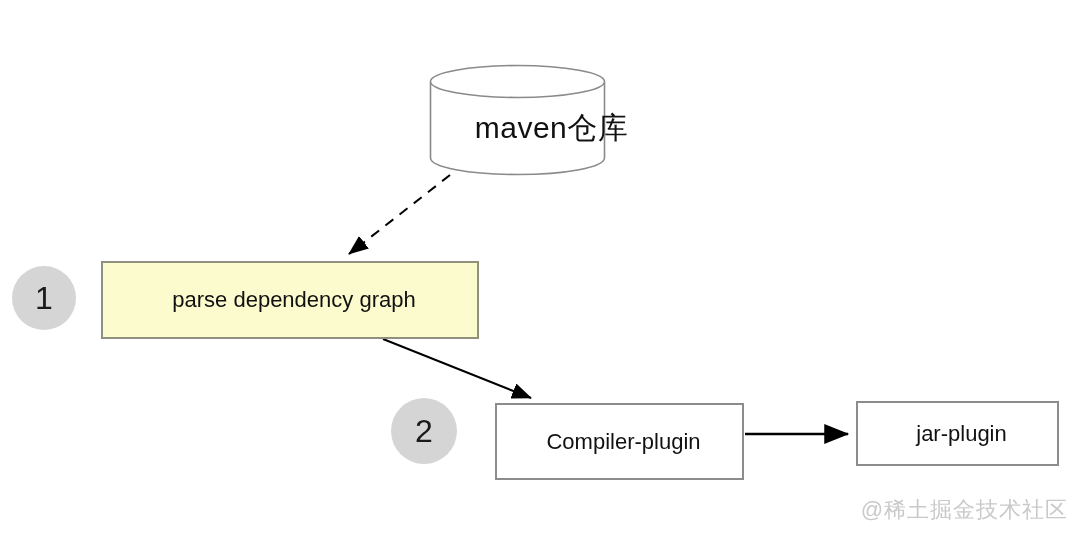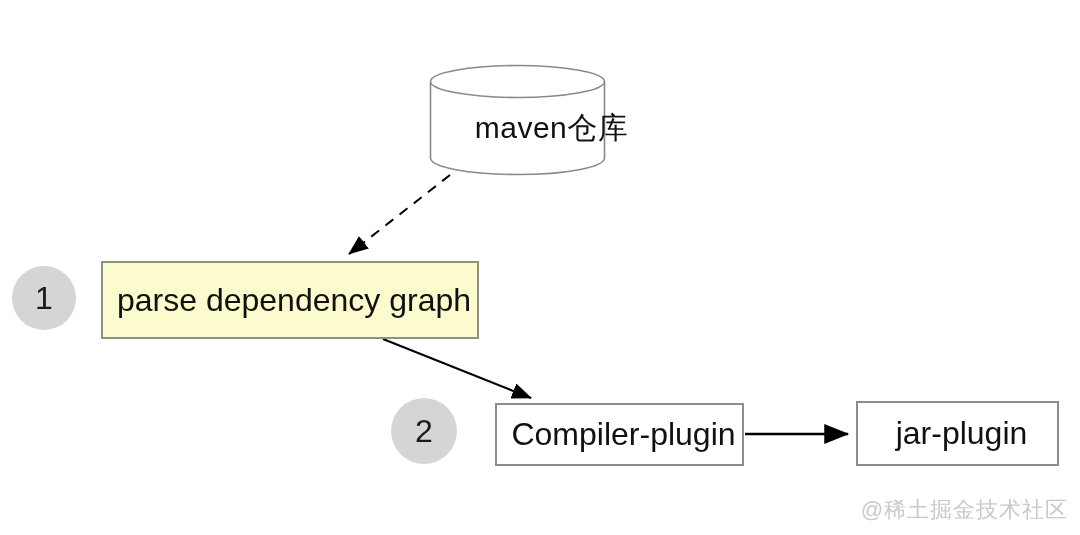--- a/index.html
+++ b/index.html
@@ -31,30 +31,30 @@
   
   .arrows { left: 0; top: 0; width: 1080px; height: 535px; pointer-events: none; }
 
   
   .node {
     box-sizing: border-box;
     display: flex; align-items: center; justify-content: center;
     border: 2px solid #8c8c8c;
     background: #ffffff;
     color: #111111;
-    font-size: 32px;
+    font-size: 22px;
     white-space: nowrap;
     padding-left: 8px;
   }
   .node-parse {
     left: 101px; top: 261px; width: 378px; height: 78px;
     background: #fbfbce;
     border-color: #90907e;
   }
-  .node-compiler { left: 495px; top: 403px; width: 249px; height: 63px; }
+  .node-compiler { left: 495px; top: 403px; width: 249px; height: 77px; }
   .node-jar { left: 856px; top: 401px; width: 203px; height: 65px; justify-content: center; }
 
   
   .badge {
     border-radius: 50%;
     background: #d5d5d5;
     display: flex; align-items: center; justify-content: center;
     color: #1a1a1a;
     font-size: 32px;
   }

